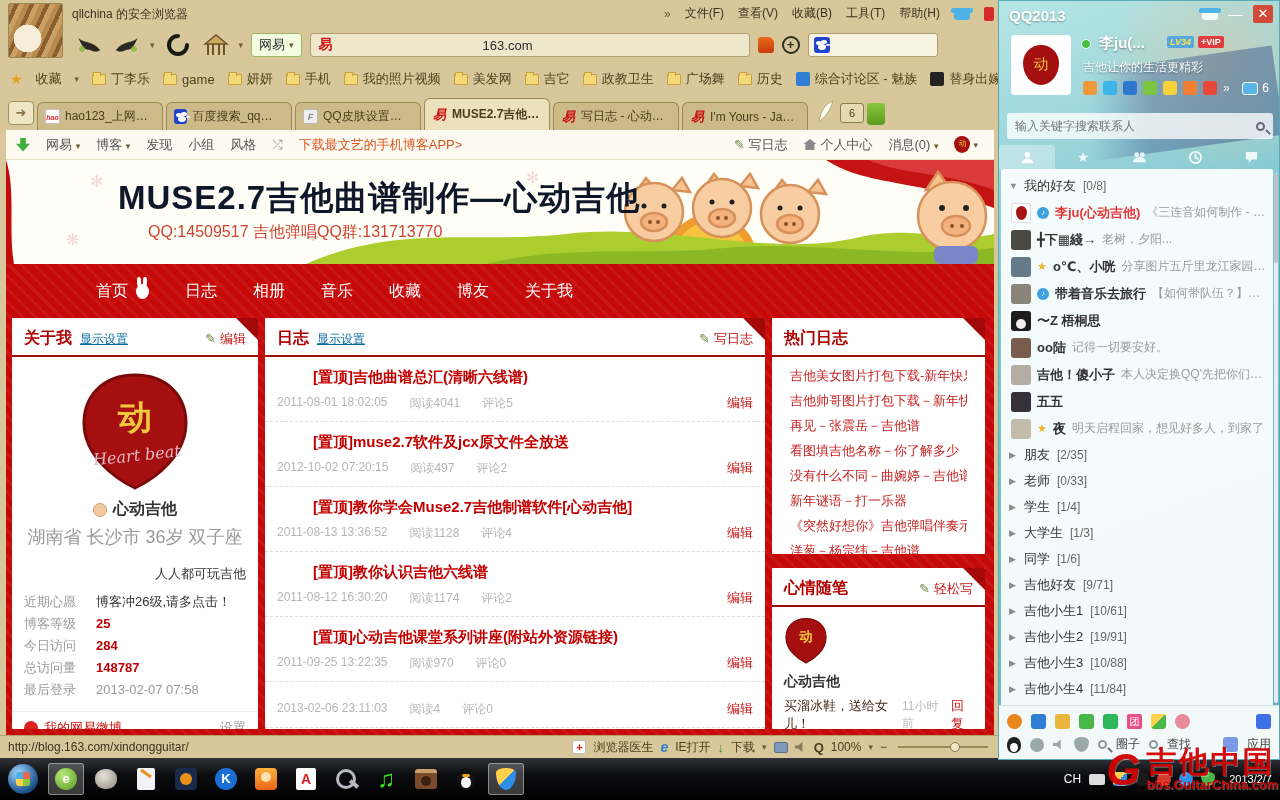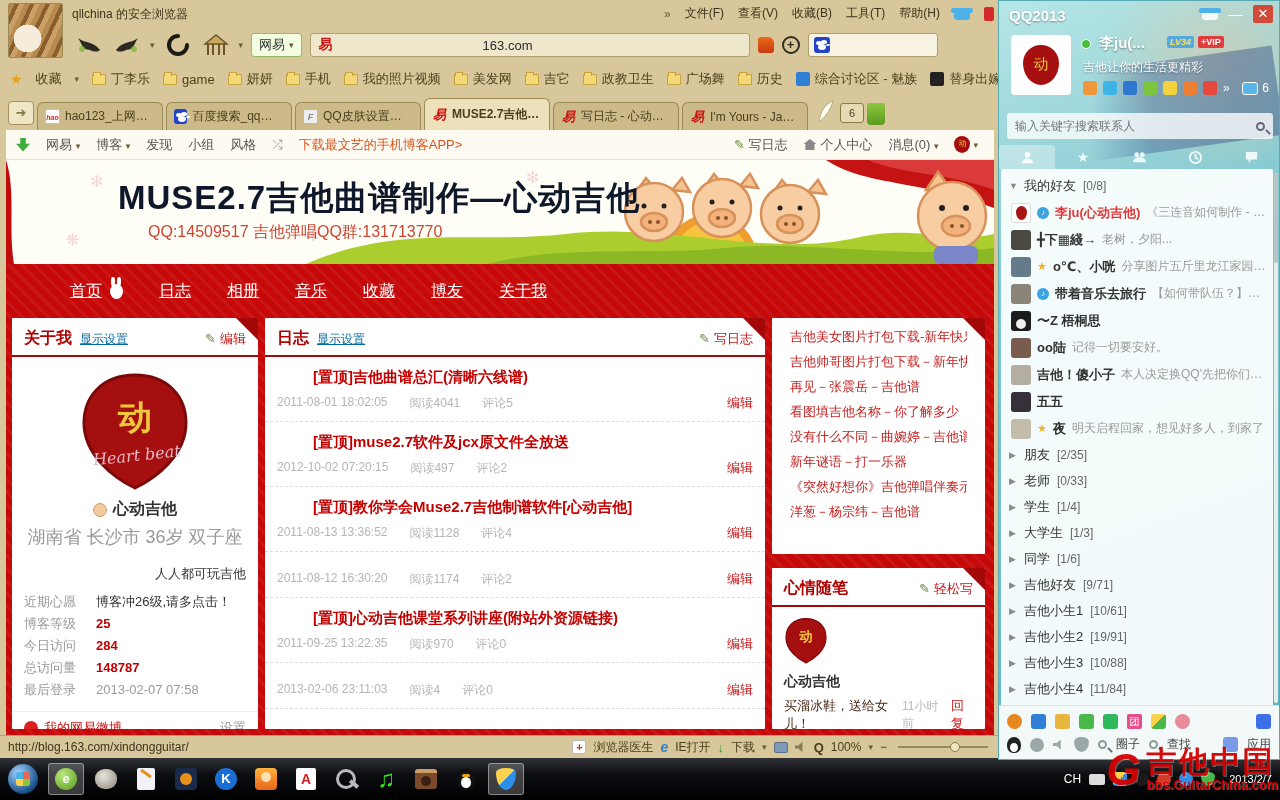--- a/index.html
+++ b/index.html
@@ -56,21 +56,21 @@
   .dlarrow{width:14px;height:14px;background:#3fae3f;clip-path:polygon(30% 0,70% 0,70% 45%,100% 45%,50% 100%,0 45%,30% 45%);}
   .promo{color:#d9541e;}
   .homeic{width:13px;height:11px;background:#8a8a8a;clip-path:polygon(50% 0,100% 45%,85% 45%,85% 100%,15% 100%,15% 45%,0 45%);}
   .editic{color:#6a8a3f;font-size:13px;}
   .minipick{width:16px;height:17px;background:#a50f0f;border-radius:50% 50% 50% 50%/45% 45% 55% 55%;color:#f0c83d;font-size:8px;text-align:center;line-height:16px;}
   .bloghead{position:relative;height:104px;background:#fffef6;overflow:hidden;}
   .btitle{position:absolute;left:112px;top:16px;font-size:33px;font-weight:bold;color:#0f172a;letter-spacing:1px;z-index:3;}
   .bsub{position:absolute;left:142px;top:62px;font-size:16px;color:#cc4433;z-index:3;}
   .flake{position:absolute;color:#f3d7d7;font-size:16px;z-index:1;}
   .redbody{height:471px;background:#c60808;background-image:repeating-linear-gradient(45deg,rgba(255,255,255,.06) 0 3px,transparent 3px 9px);}
-  .rednav{height:54px;display:flex;align-items:center;gap:36px;padding-left:64px;color:#fff;font-size:16px;text-decoration:underline;}
+  .rednav{height:54px;display:flex;align-items:center;gap:36px;padding-left:90px;color:#fff;font-size:16px;}
   .rednav span{cursor:pointer;}
   .bunny{width:13px;height:15px;position:relative;background:#fff;border-radius:50%;margin-left:-28px;}
   .bunny:before{content:"";position:absolute;left:1px;top:-7px;width:4px;height:9px;background:#fff;border-radius:40%;box-shadow:6px 0 0 #fff;}
   .cols{display:flex;gap:7px;padding:0 6px;align-items:flex-start;}
   .card{background:#fff;border-radius:1px;position:relative;overflow:hidden;}
   .card:after{content:"";position:absolute;right:0;top:0;border-style:solid;border-width:0 22px 22px 0;border-color:transparent #a30808 transparent transparent;}
   .chead{display:flex;align-items:baseline;gap:8px;padding:10px 12px 6px;border-bottom:2px solid #9e0b0b;}
   .chead .ht{font-size:16px;font-weight:bold;color:#b00000;}
   .chead .hl{font-size:12px;color:#0369a1;text-decoration:underline;}
   .chead .hr{margin-left:auto;font-size:13px;color:#c81414;display:flex;gap:4px;align-items:center;}
@@ -541,20 +541,21 @@
             <div class="prow">
               <div class="ptitle">[置顶]教你学会Muse2.7吉他制谱软件[心动吉他]</div>
               <div class="pmeta">
                   <span>2011-08-13 13:36:52</span>
                   <span>阅读1128</span>
                   <span>评论4</span>
                 </div>
               <span class="pedit">编辑</span>
             </div>
             <div class="prow">
+              <div class="ptitle">[置顶]教你认识吉他六线谱</div>
               <div class="pmeta">
                   <span>2011-08-12 16:30:20</span>
                   <span>阅读1174</span>
                   <span>评论2</span>
                 </div>
               <span class="pedit">编辑</span>
             </div>
             <div class="prow">
               <div class="ptitle">[置顶]心动吉他课堂系列讲座(附站外资源链接)</div>
               <div class="pmeta">
@@ -569,20 +570,23 @@
                   <span>2013-02-06 23:11:03</span>
                   <span>阅读4</span>
                   <span>评论0</span>
                 </div>
               <span class="pedit">编辑</span>
             </div>
           </div>
 
           <div class="rcol">
             <div class="card hot">
+              <div class="chead">
+                  <span class="ht">热门日志</span>
+                </div>
               <ul>
                 <li>吉他美女图片打包下载-新年快乐!</li>
                 <li>吉他帅哥图片打包下载－新年快乐！</li>
                 <li>再见－张震岳－吉他谱</li>
                 <li>看图填吉他名称－你了解多少</li>
                 <li>没有什么不同－曲婉婷－吉他谱</li>
                 <li>新年谜语－打一乐器</li>
                 <li>《突然好想你》吉他弹唱伴奏示范 +高清</li>
                 <li>洋葱－杨宗纬－吉他谱</li>
               </ul>

